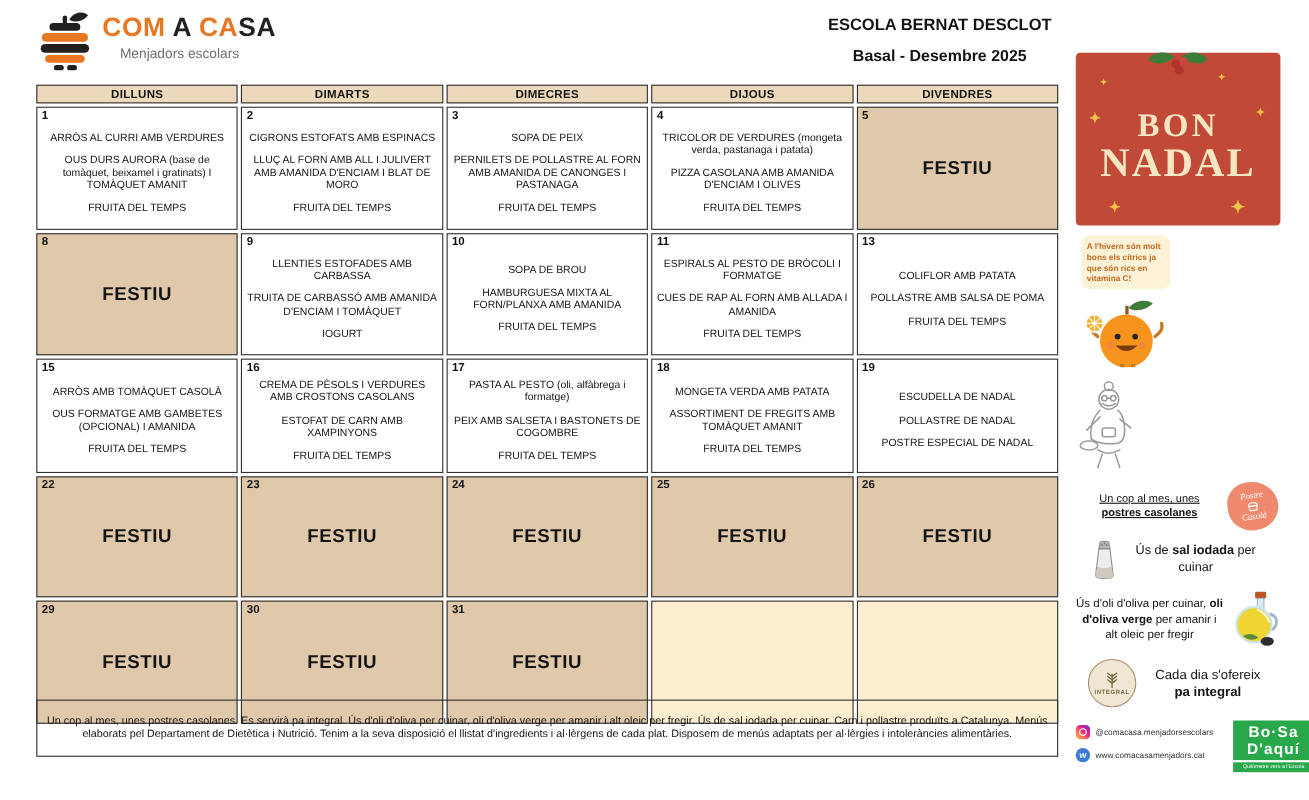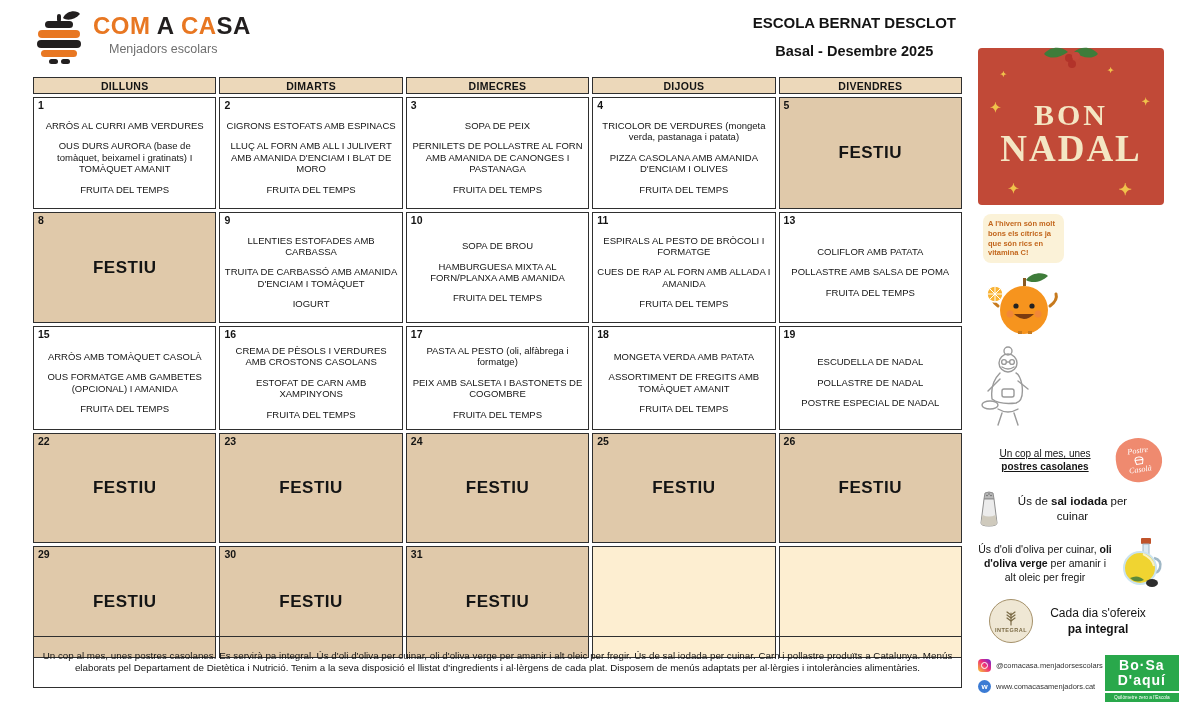--- a/index.html
+++ b/index.html
@@ -63,33 +63,33 @@
 
   .tornem{display:flex;width:100%;align-items:center;gap:2px;}
   .tornem-text{font-size:12.5px;text-align:center;line-height:1.35;flex:1;}
 
   .postres{display:flex;width:100%;align-items:center;gap:6px;padding:0 2px;box-sizing:border-box;}
   .postres-text{font-size:10px;text-align:center;line-height:1.3;flex:1;text-decoration:underline;}
   .badge-postre{flex:none;width:46px;height:44px;background:#ef8a6f;border-radius:45% 55% 50% 50%;
         transform:rotate(-8deg);display:flex;flex-direction:column;align-items:center;justify-content:center;
         color:#fff;font-family:"Liberation Serif","DejaVu Serif",serif;font-style:italic;font-size:8px;line-height:1.2;}
 
-  .sal{display:flex;align-items:center;gap:10px;width:100%;}
+  .sal{display:flex;align-items:center;gap:10px;width:100%;justify-content:center;}
   .sal-text{font-size:11.5px;text-align:center;line-height:1.3;width:125px;}
 
   .oli{display:flex;align-items:center;gap:2px;width:100%;}
   .oli-text{font-size:10.5px;text-align:center;line-height:1.35;flex:1;}
 
   .pa{display:flex;align-items:center;gap:10px;width:100%;justify-content:center;}
   .badge-integral{flex:none;width:42px;height:42px;border-radius:50%;background:#efe7d4;border:1px solid #a5916a;
         display:flex;flex-direction:column;align-items:center;justify-content:center;color:#7a6a45;gap:1px;}
   .badge-integral .lbl{font-size:5.5px;font-weight:700;letter-spacing:.5px;}
   .pa-text{font-size:12px;text-align:center;line-height:1.35;width:110px;}
 
-  .social{display:flex;width:100%;align-items:flex-start;gap:2px;margin-top:3px;}
+  .social{display:flex;width:100%;align-items:flex-start;gap:18px;margin-top:3px;}
   .social-left{flex:1;display:flex;flex-direction:column;gap:8px;margin-top:4px;}
   .social-row{display:flex;align-items:center;gap:5px;}
   .ig-icon{width:13px;height:13px;border-radius:4px;flex:none;position:relative;
            background:linear-gradient(45deg,#f9ce34,#ee2a7b 55%,#6228d7);}
   .ig-icon:after{content:"";position:absolute;inset:3px;border:1px solid #fff;border-radius:50%;}
   .web-icon{width:13px;height:13px;border-radius:50%;background:#3b7bd4;color:#fff;flex:none;
             font-size:8px;font-weight:700;display:flex;align-items:center;justify-content:center;}
   .social-handle{font-size:7.5px;color:#333;}
   .bosa{flex:none;width:74px;text-align:center;}
   .bosa-main{background:#29a84b;color:#fff;font-weight:800;font-size:14px;line-height:1.1;

